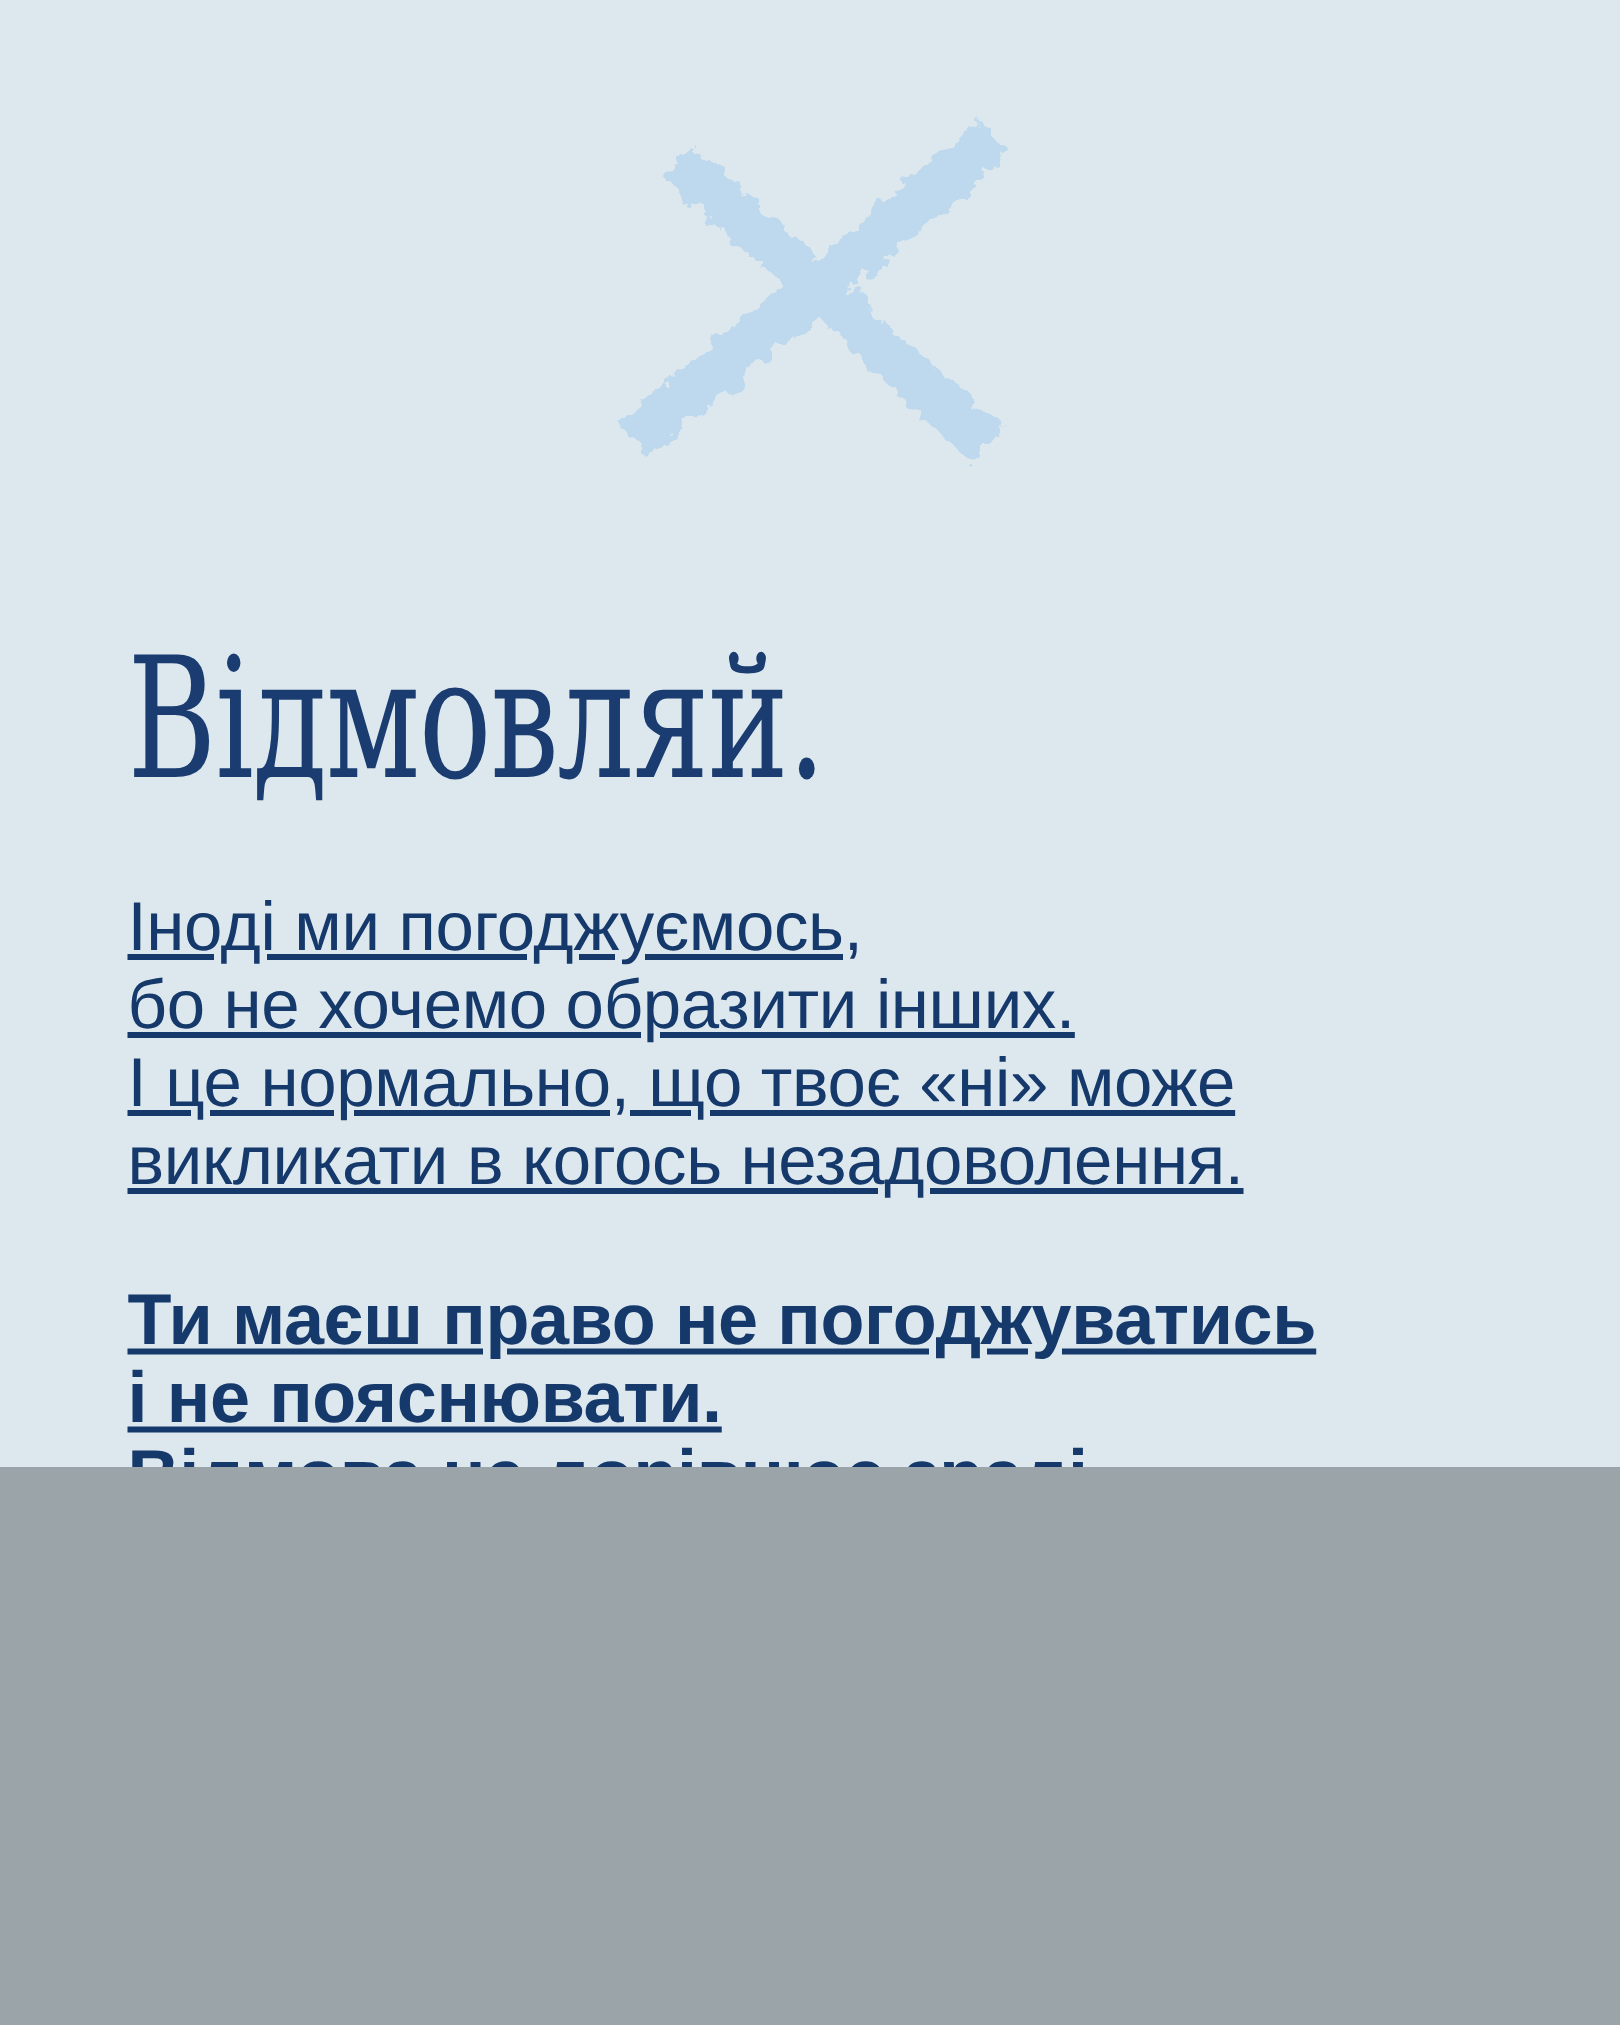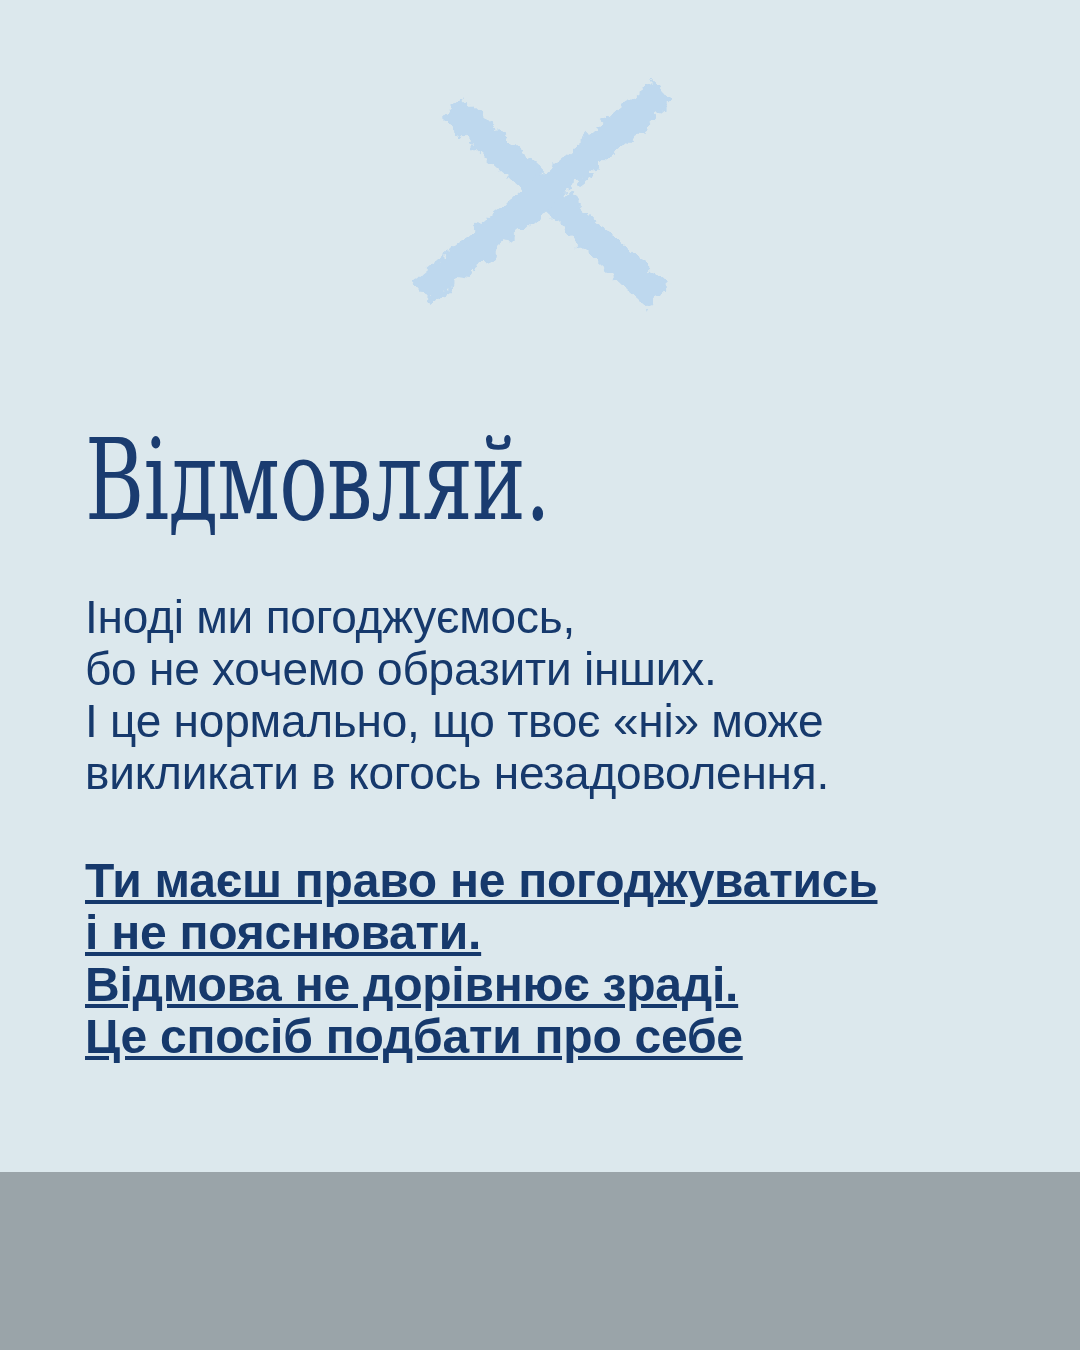--- a/index.html
+++ b/index.html
@@ -9,21 +9,21 @@
     --ink-heading:#1a3c70;
   }
   html,body{margin:0;padding:0;}
   body{
     font-family:"Liberation Sans", sans-serif;
     background:#9aa4a9;
   }
   .poster{
     position:relative;
     width:1080px;
-    height:1172px;
+    height:978px;
     margin:0 auto;
     background:var(--bg);
     overflow:hidden;
   }
   .x-illustration{
     position:absolute;
     left:403px;
     top:76px;
     width:284px;
     height:244px;
@@ -47,20 +47,21 @@
     position:absolute;
     left:85px;
     top:591px;
     margin:0;
     font-size:46px;
     line-height:52px;
     font-weight:400;
     color:var(--ink);
     white-space:pre-line;
     letter-spacing:-0.005em;
+    text-decoration:underline;
   }
   .emphasis-paragraph{
     position:absolute;
     left:85px;
     top:855px;
     margin:0;
     font-size:48px;
     line-height:52px;
     font-weight:700;
     color:var(--ink);

